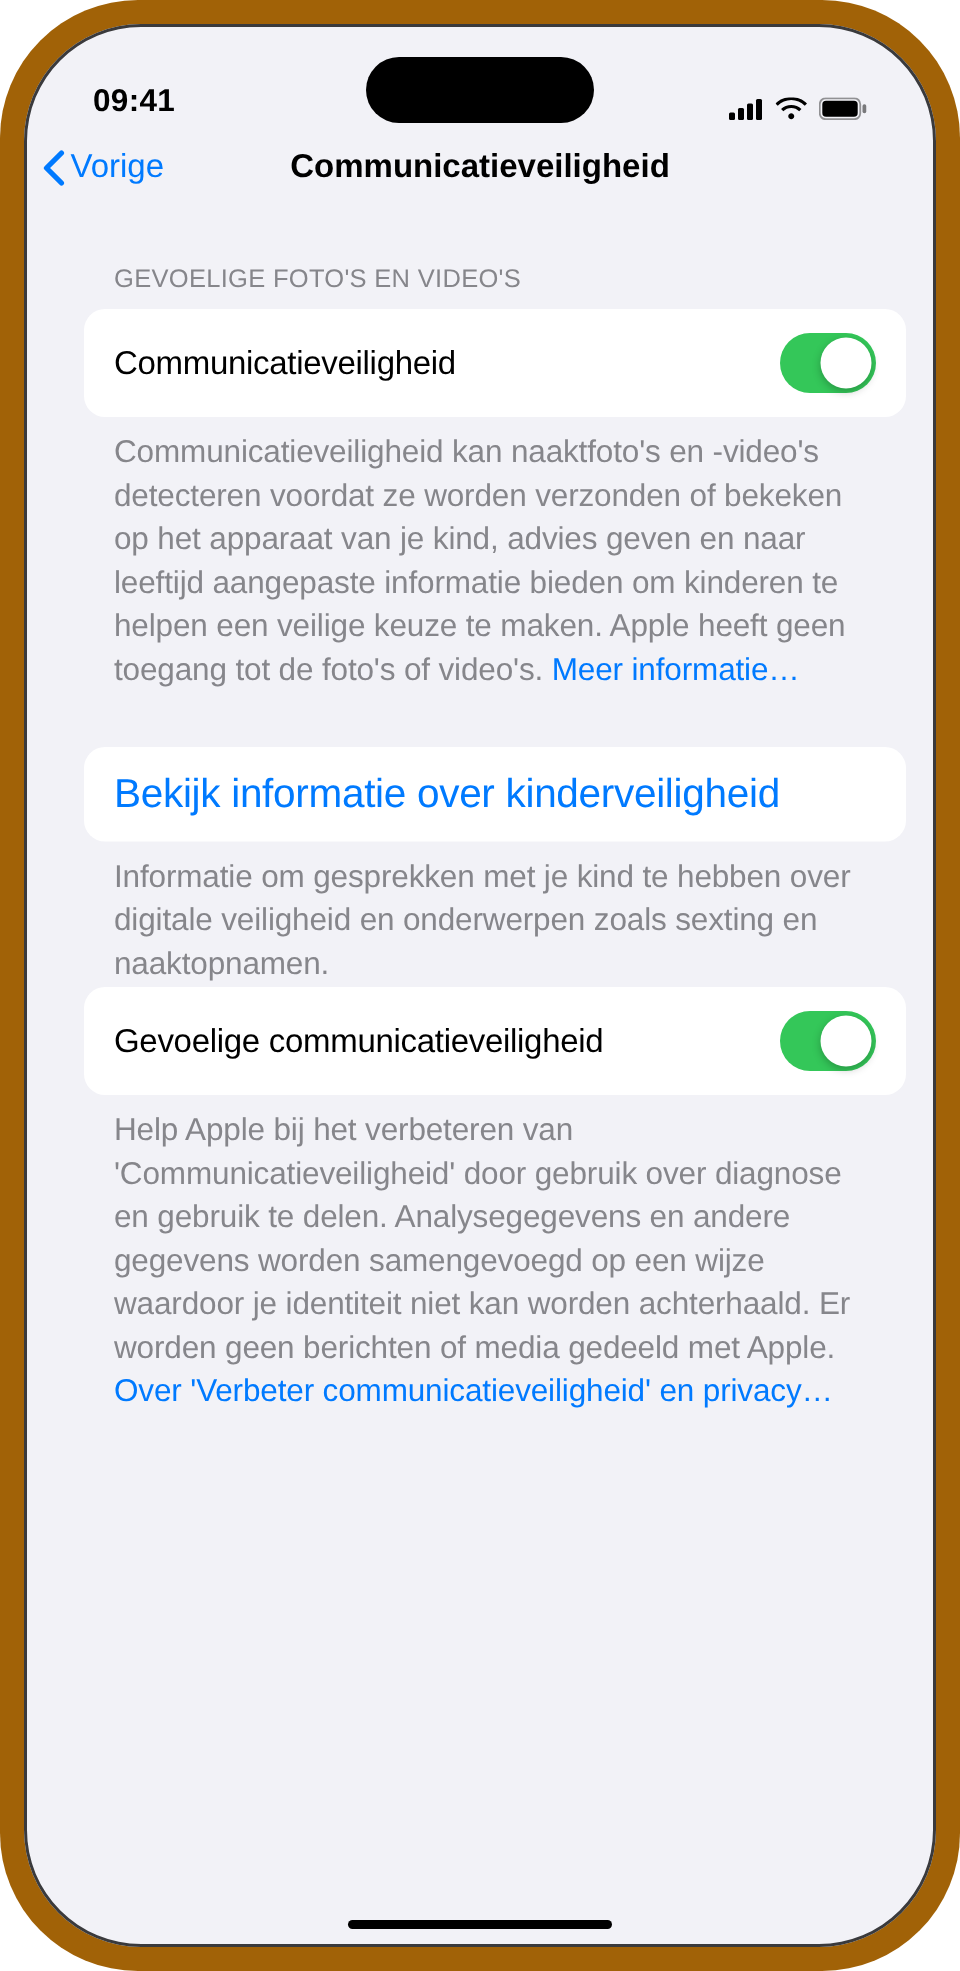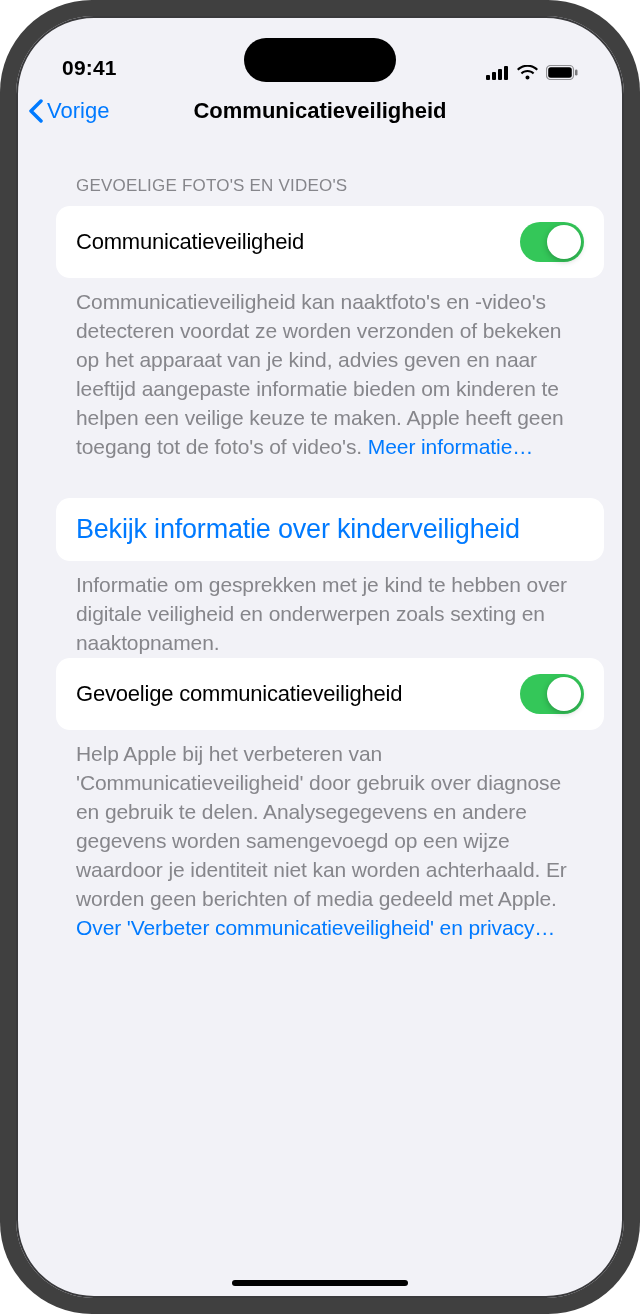--- a/index.html
+++ b/index.html
@@ -13,21 +13,21 @@
       width: 640px;
       height: 1314px;
       background: #fff;
       position: relative;
       overflow: hidden;
     }
     .phone-frame {
       position: absolute;
       inset: 0;
       border-radius: 92px;
-      background: #404040;
+      background: #a16207;
       padding: 16px;
     }
     .phone-inner-frame {
       width: 100%;
       height: 100%;
       border-radius: 78px;
       background: #f2f2f7;
       overflow: hidden;
       position: relative;
       box-shadow: inset 0 0 0 2px #3a3a3c;
@@ -75,21 +75,21 @@
     }
     .nav-bar {
       height: 58px;
       display: flex;
       align-items: center;
       padding: 0 12px;
       position: relative;
     }
     .back-btn {
       display: flex;
-      align-items: center;
+      align-items: flex-end;
       color: #007aff;
       font-size: 22px;
       gap: 4px;
       cursor: pointer;
     }
     .nav-title {
       position: absolute;
       left: 50%;
       transform: translateX(-50%);
       font-size: 22px;

